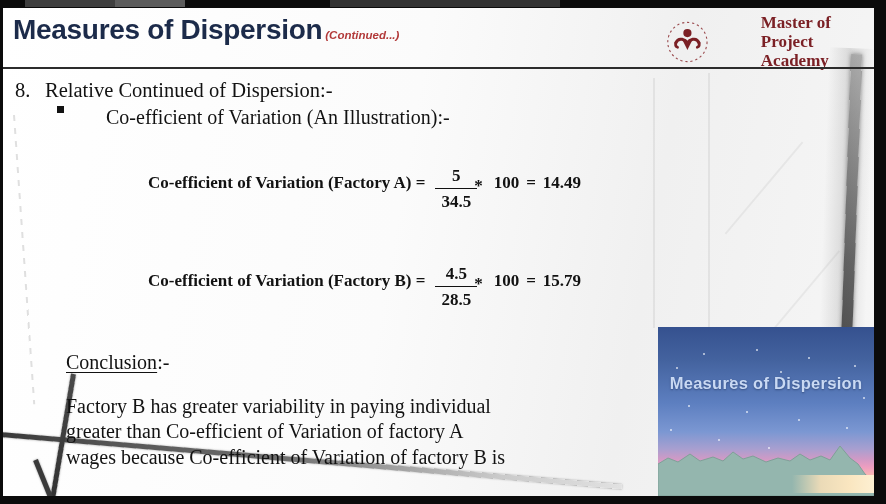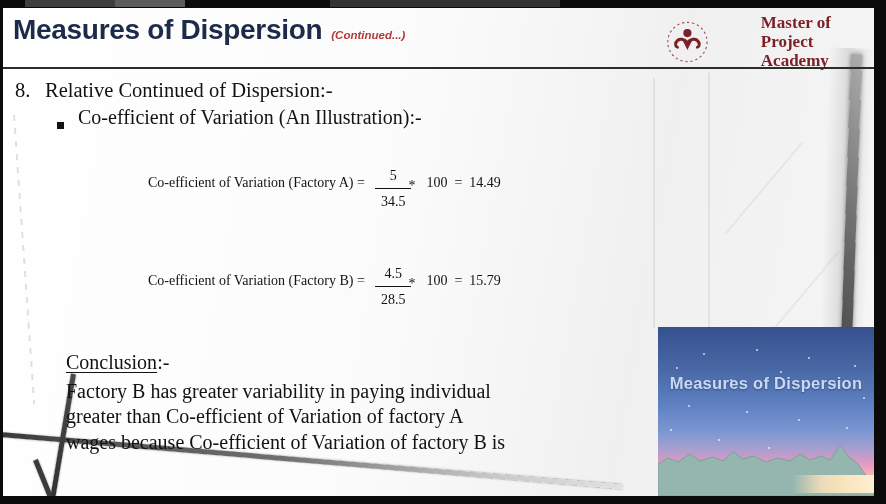--- a/index.html
+++ b/index.html
@@ -23,41 +23,41 @@
         background:linear-gradient(90deg,#383838 0%,#565656 18%,#6e6e6e 45%,rgba(120,120,120,.35) 80%,rgba(120,120,120,.12) 100%);
         box-shadow:0 0 2px rgba(70,70,70,.5);}
   .grout-c{position:absolute;left:30px;top:452px;width:5px;height:60px;transform:rotate(-22deg);transform-origin:top center;
         background:#3a3a3a;box-shadow:0 0 2px rgba(60,60,60,.6);}
   .upper-diag{position:absolute;width:2px;background:rgba(0,0,0,.05);}
   
   .header{position:absolute;left:10px;top:4px;display:flex;align-items:baseline;}
   .title{font-family:"Liberation Sans",sans-serif;font-weight:800;font-size:28px;line-height:36px;
          letter-spacing:-0.3px;color:var(--title-navy,#1c2b4a);margin:0;}
   .continued{font-family:"Liberation Sans",sans-serif;font-style:italic;font-weight:700;font-size:11.5px;
-         color:var(--continued-red,#b23939);margin-left:9px;}
+         color:var(--continued-red,#b23939);margin-left:3px;}
   .logo{position:absolute;left:663px;top:5px;display:flex;align-items:center;gap:44px;}
   .logo-text{margin-left:8px;font-family:"Liberation Serif",serif;font-weight:600;font-size:17px;line-height:19px;
          color:var(--logo-maroon,#7b2025);}
   .rule{position:absolute;left:0;top:59px;width:100%;height:2px;background:#2c2c2c;}
   
   .bodytxt{color:var(--body-text,#121212);}
   .item-row{position:absolute;left:12px;top:71px;font-size:20.5px;display:flex;}
   .item-row .num{width:30px;}
-  .bullet-row{position:absolute;left:54px;top:98px;font-size:20px;display:flex;align-items:flex-end;}
+  .bullet-row{position:absolute;left:54px;top:98px;font-size:20px;display:flex;align-items:flex-start;gap:28px;}
   .sq{width:7px;height:7px;background:#121212;margin-right:14px;flex:0 0 auto;}
-  .formula{position:absolute;left:145px;display:flex;align-items:center;font-size:14px;}
+  .formula{position:absolute;left:145px;display:flex;align-items:center;font-size:17px;font-weight:bold;}
   .f-label{margin-right:10px;}
   .frac{display:inline-flex;flex-direction:column;align-items:center;position:relative;top:6px;}
   .frac .fnum,.frac .fden{padding:0 6px;line-height:23px;}
   .frac .bar{align-self:stretch;border-top:1.7px solid #111;margin:1px 0;}
   .op{position:relative;top:3px;margin:0 11px 0 -3px;}
   .eq{margin:0 7px;}
   .conclusion{position:absolute;left:63px;top:342px;font-size:20px;line-height:25.5px;}
   .c-title{text-decoration:underline;text-underline-offset:3px;text-decoration-thickness:1.4px;}
-  .c-head{margin-bottom:3px;}
+  .c-head{margin-bottom:18px;}
   
   .thumb{position:absolute;left:655px;top:319px;width:216px;height:169px;overflow:hidden;
      background:linear-gradient(180deg,#35518f 0%,#44639f 20%,#5d7fc0 45%,#7b97d2 62%,#a79fd0 72%,
        #cf9ac6 78%,#ee9ec0 83%,#f7b3b4 87%,#f9c9ae 91%,#fbdcb4 100%);}
   .stars{position:absolute;left:0;top:0;width:2px;height:2px;border-radius:50%;opacity:.75;background:transparent;
      box-shadow:18px 40px 0 0 #fff,45px 26px 0 0 #fff,72px 52px 0 0 #fff,98px 22px 0 0 #fff,
        122px 44px 0 0 #fff,150px 30px 0 0 #fff,176px 56px 0 0 #fff,196px 38px 0 0 #fff,
        30px 78px 0 0 #fff,88px 84px 0 0 #fff,140px 92px 0 0 #fff,188px 100px 0 0 #fff,
        60px 112px 0 0 #fff,110px 120px 0 0 #fff,205px 70px 0 0 #fff,12px 102px 0 0 #fff;}
   .thumb-title{position:absolute;left:0;top:47px;width:100%;text-align:center;

